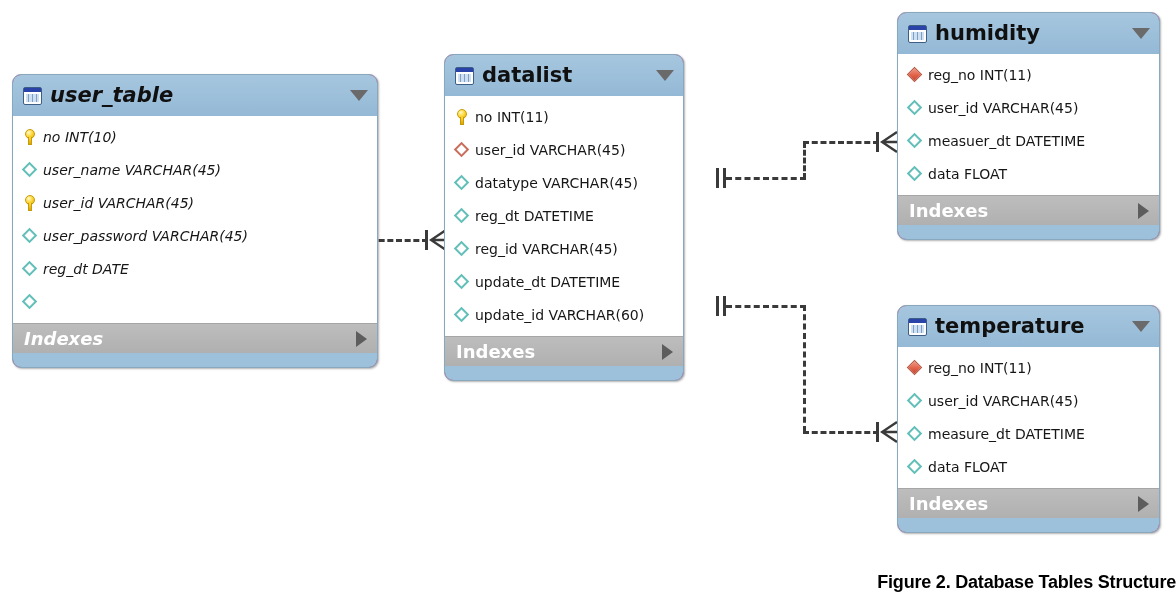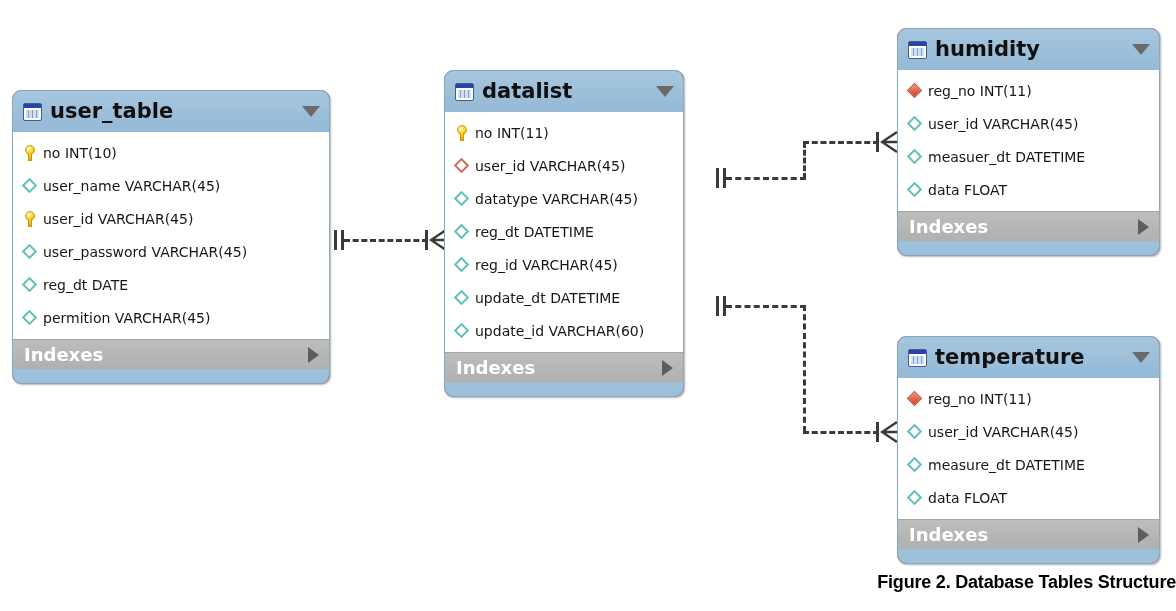--- a/index.html
+++ b/index.html
@@ -21,21 +21,20 @@
 
   
   .er-table {
     position: absolute;
     box-sizing: border-box;
     border-radius: 9px;
     background: #be185d;
     box-shadow: 1px 1px 2px rgba(0,0,0,0.30);
     overflow: hidden;
     border: 1px solid #8aa8bd;
-    margin-top: 16px;
   }
   .tbl-header {
     display: flex;
     align-items: center;
     height: 41px;
     padding: 0 9px 0 10px;
     background: linear-gradient(180deg, #a6c6de 0%, #94b9d6 100%);
     box-sizing: border-box;
   }
   .tbl-icon {
@@ -274,21 +273,21 @@
     <div class="one-mark" style="left:2px; top:2px;"></div>
     <div class="seg-h" style="left:12px; top:11px; width:80px;"></div>
     <div class="seg-v" style="left:89px; top:11px; height:127px;"></div>
     <div class="seg-h" style="left:89px; top:137px; width:76px;"></div>
     <div class="bar-mark" style="left:162px; top:128px;"></div>
     <svg class="crow" style="left:166px; top:127px;" viewBox="0 0 18 22">
       <path d="M17 1 L2 11 L17 21 M2 11 L17 11" fill="none" stroke="#3a3a3a" stroke-width="2.4"></path>
     </svg>
   </div>
 
-  <div class="er-table" style="left:12px; top:74px; width:318px;">
+  <div class="er-table" style="left:12px; top:74px; width:366px;font-style:italic;">
     <div class="tbl-header">
       <span class="tbl-icon"></span>
       <span class="tbl-title">user_table</span>
       <span class="tbl-caret"></span>
     </div>
     <div class="tbl-fields">
       <div class="field-row">
         <span class="mk key"></span>
         <span class="field-name">no INT(10)</span>
       </div>
@@ -303,21 +302,20 @@
       <div class="field-row">
         <span class="mk dia dia-teal"></span>
         <span class="field-name">user_password VARCHAR(45)</span>
       </div>
       <div class="field-row">
         <span class="mk dia dia-teal"></span>
         <span class="field-name">reg_dt DATE</span>
       </div>
       <div class="field-row">
         <span class="mk dia dia-teal"></span>
-        <span class="field-name">permition VARCHAR(45)</span>
       </div>
     </div>
     <div class="tbl-indexes">
       <span class="idx-label">Indexes</span>
       <span class="idx-caret"></span>
     </div>
     <div class="tbl-footer"></div>
   </div>
 
   <div class="er-table" style="left:444px; top:54px; width:240px;">
@@ -387,21 +385,21 @@
         <span class="field-name">data FLOAT</span>
       </div>
     </div>
     <div class="tbl-indexes">
       <span class="idx-label">Indexes</span>
       <span class="idx-caret"></span>
     </div>
     <div class="tbl-footer"></div>
   </div>
 
-  <div class="er-table" style="left:897px; top:320px; width:263px;">
+  <div class="er-table" style="left:897px; top:305px; width:263px;">
     <div class="tbl-header">
       <span class="tbl-icon"></span>
       <span class="tbl-title">temperature</span>
       <span class="tbl-caret"></span>
     </div>
     <div class="tbl-fields">
       <div class="field-row">
         <span class="mk dia dia-redfill"></span>
         <span class="field-name">reg_no INT(11)</span>
       </div>

